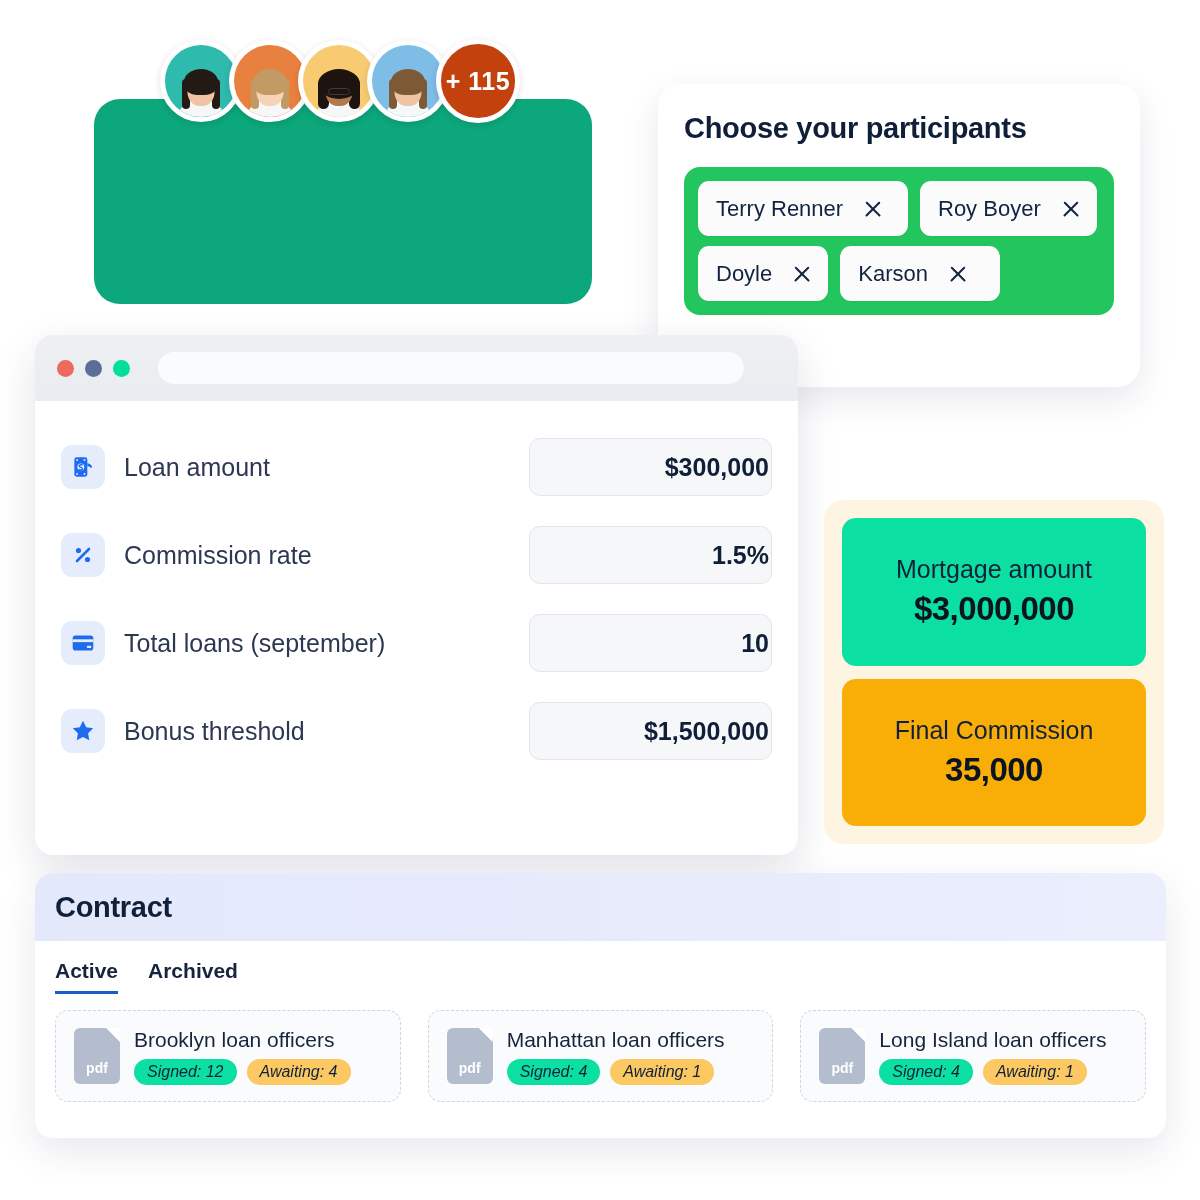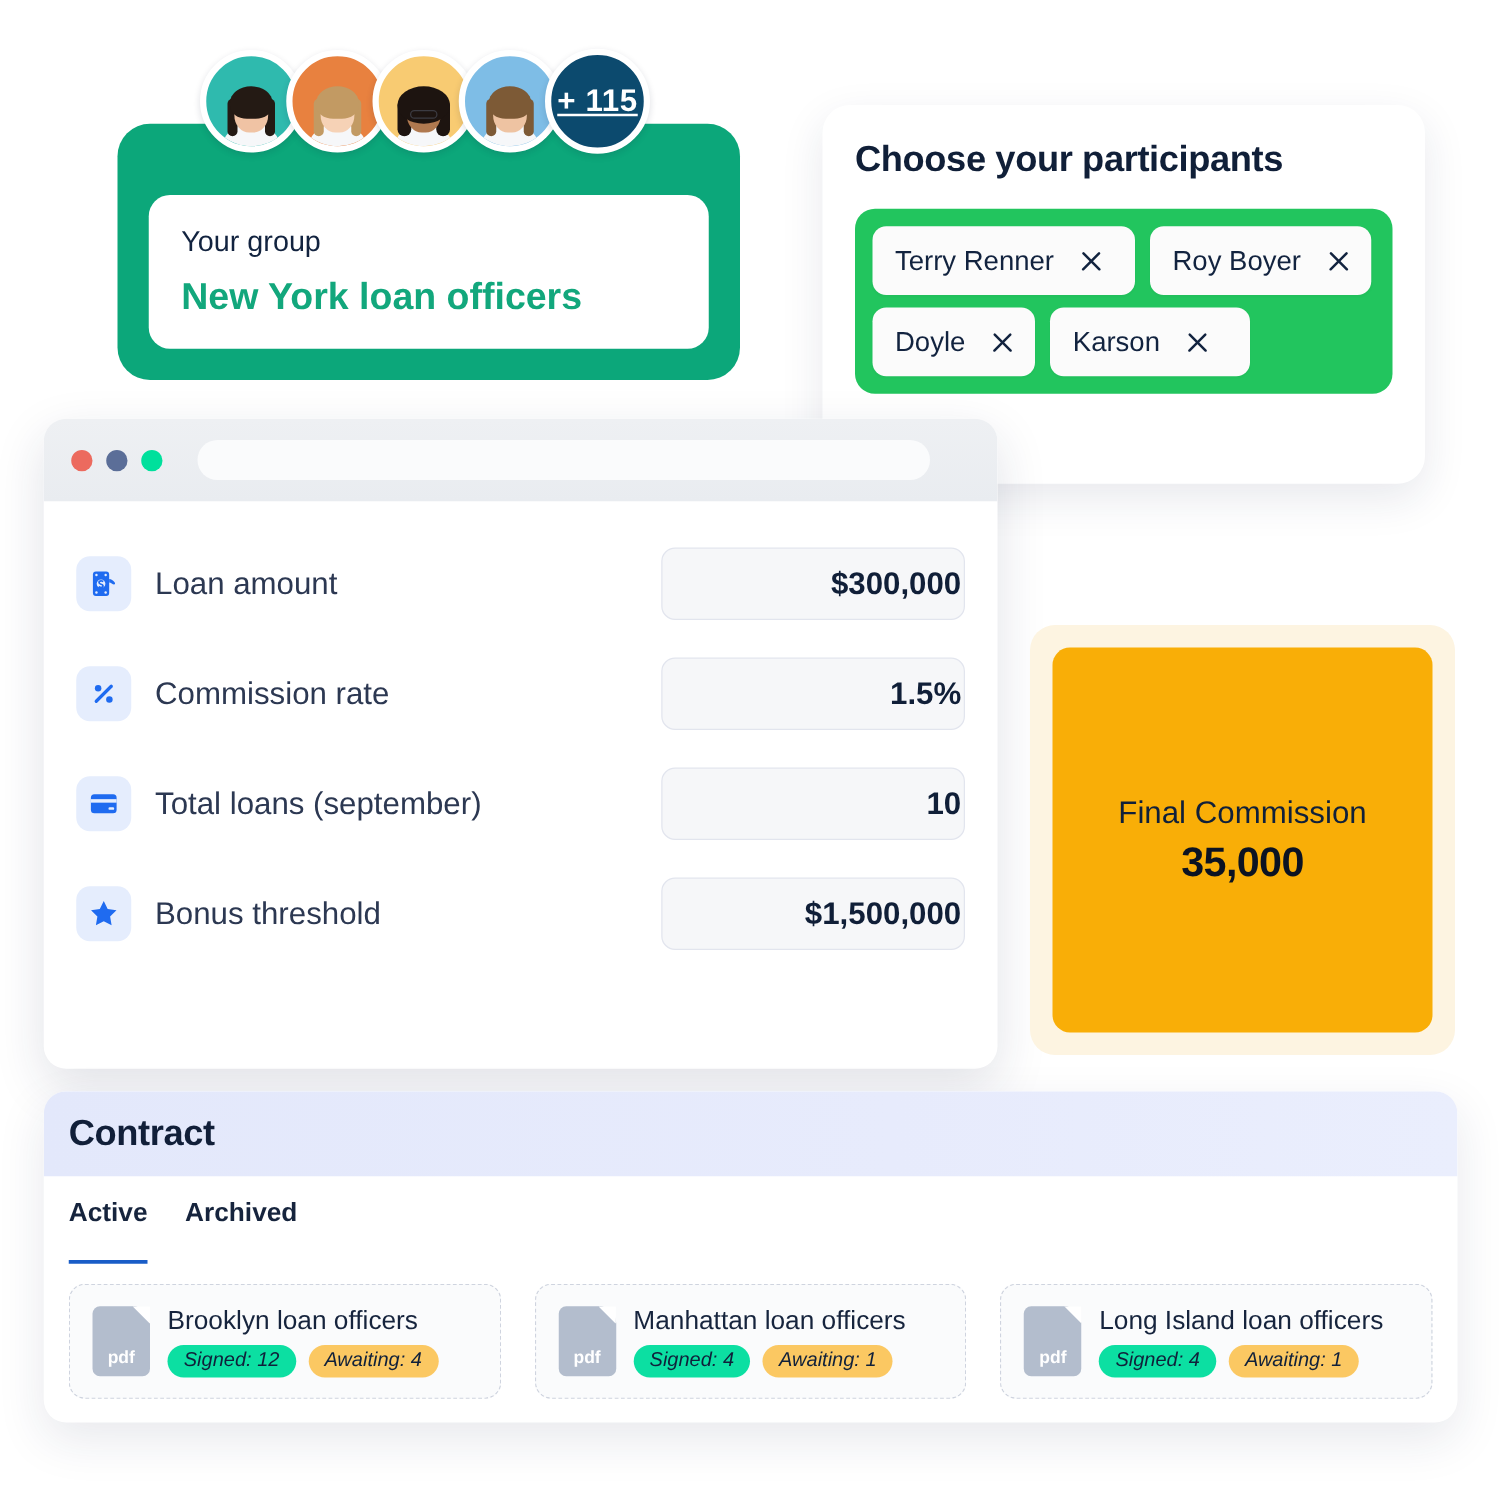--- a/index.html
+++ b/index.html
@@ -54,26 +54,26 @@
     width: 48px; height: 22px; border-radius: 22px 22px 0 0;
     background: #f6f7f9;
   }
   .avatar .glasses {
     position: absolute; left: 50%; top: 19px; transform: translateX(-50%);
     width: 22px; height: 7px;
     border: 1.4px solid #3b3b42; border-radius: 4px;
   }
   #avatar-more {
     width: 84px; height: 84px; border-radius: 50%;
-    background: #0c4a6e; border: 5px solid #ffffff;
+    background: #c2410c; border: 5px solid #ffffff;
     color: #ffffff; font-size: 25px; font-weight: 700;
     display: flex; align-items: center; justify-content: center;
     letter-spacing: .5px;
     box-shadow: 0 2px 6px rgba(20,30,60,.14);
-    flex: 0 0 auto; position: relative; z-index: 5; text-decoration: underline;
+    flex: 0 0 auto; position: relative; z-index: 5;
   }
   #group-inner {
     position: absolute; left: 25px; top: 57px;
     width: 448px; height: 123px;
     background: #ffffff; border-radius: 17px;
     padding: 24px 26px;
   }
   #group-label { font-size: 23px; color: #12233f; line-height: 1.2; }
   #group-name {
     font-size: 30px; font-weight: 700; color: #12A77C;
@@ -186,21 +186,21 @@
   #contract-header {
     height: 68px;
     background: linear-gradient(90deg,#e3e8fb 0%,#e7ebfc 60%,#eaeefd 100%);
     display: flex; align-items: center; padding: 0 20px;
   }
   #contract-title { font-size: 29px; font-weight: 700; color: #111f39; letter-spacing: -.3px; }
   #contract-tabs {
     display: flex; gap: 30px; padding: 18px 20px 0 20px;
   }
   .tab {
-    font-size: 21px; font-weight: 700; color: #16243d; padding-bottom: 25px;
+    font-size: 21px; font-weight: 700; color: #16243d; padding-bottom: 8px;
   }
   .tab.active { border-bottom: 3px solid #1A5DC7; }
   .tab.inactive { border-bottom: 3px solid transparent; }
   #contract-cards {
     display: flex; gap: 27px; padding: 16px 20px 0 20px;
   }
   .contract-card {
     flex: 1; height: 92px;
     border: 1.6px dashed #cfd4df; border-radius: 13px;
     background: #fafbfc;
@@ -274,24 +274,20 @@
           <div class="body"></div>
           <div class="hairside-l" style="background:#7d5a36"></div>
           <div class="hairside-r" style="background:#7d5a36"></div>
           <div class="head" style="background:#eec3a2"></div>
           <div class="hair" style="background:#7d5a36"></div>
         </div>
       </div>
       <div id="avatar-more">+ 115</div>
     </div>
 
-    <div id="group-inner">
-      <div id="group-label">Your group</div>
-      <div id="group-name">New York loan officers</div>
-    </div>
   </div>
 
   <div id="participants-card">
     <div id="participants-title">Choose your participants</div>
     <div id="participants-box">
 
       <div class="chip" style="min-width:210px">
         <span class="chip-label">Terry Renner</span>
         <span class="chip-x"></span>
       </div>
@@ -371,20 +367,24 @@
           </svg>
         </span>
         <span class="row-label">Bonus threshold</span>
         <span class="row-value">$1,500,000</span>
       </div>
 
     </div>
   </div>
 
   <div id="results-card">
+    <div class="result-tile" id="tile-mortgage">
+      <div class="tile-label">Mortgage amount</div>
+      <div class="tile-value">$3,000,000</div>
+    </div>
     <div class="result-tile" id="tile-commission">
       <div class="tile-label">Final Commission</div>
       <div class="tile-value">35,000</div>
     </div>
   </div>
 
   <div id="contract-panel">
     <div id="contract-header">
       <div id="contract-title">Contract</div>
     </div>

